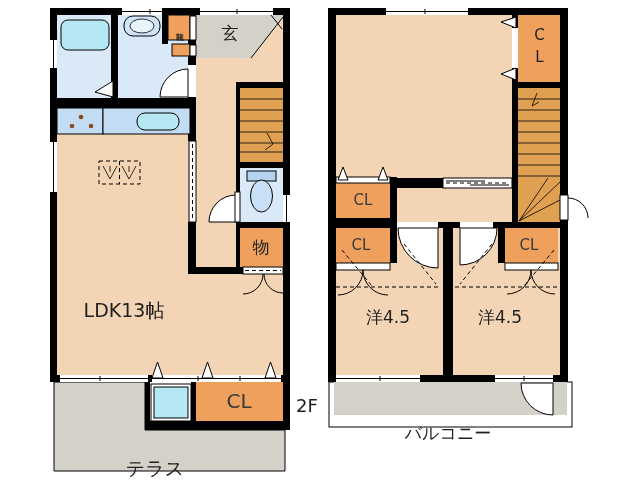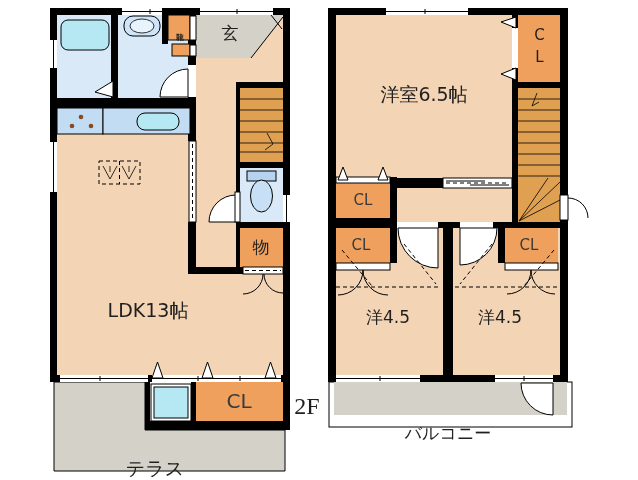--- a/index.html
+++ b/index.html
@@ -23,21 +23,21 @@
   .ln{stroke:#000;stroke-width:1;fill:none;}
   .lnw{fill:#ffffff;stroke:#000;stroke-width:1;}
   .dash{stroke:#000;stroke-width:1;fill:none;stroke-dasharray:4 3;}
   .thin{stroke:#000;stroke-width:0.8;fill:none;}
   .lbl{position:absolute;transform:translate(-50%,-50%);white-space:nowrap;
        color:var(--c-label);line-height:1;}
   .lbl-big{font-size:19px;}
   .lbl-mid{font-size:17px;}
   .lbl-cl{font-size:15px;color:#3a3a3a;}
   .lbl-cl-big{font-size:20px;color:#3a3a3a;}
-  .lbl-2f{font-size:24px;font-family:Liberation Serif, serif;}
+  .lbl-2f{font-size:18px;}
   .lbl-vert{writing-mode:vertical-rl;text-orientation:upright;font-size:8px;letter-spacing:0;}
   .lbl-stack{writing-mode:vertical-rl;text-orientation:upright;font-size:15px;
              letter-spacing:4px;color:#1f1f1f;}
 </style>
 </head>
 <body>
 
 <div id="canvas">
 <svg id="plan-svg" width="638" height="480" viewBox="0 0 638 480">
 
@@ -219,26 +219,25 @@
       <path d="M336 287H441" class="dash"></path>
       <path d="M455 287H558" class="dash"></path>
       <path d="M342 250L372 286M404 244L436 284" class="dash"></path>
       <path d="M554 250L524 286M492 244L460 284" class="dash"></path>
     </g>
   </g>
 </svg>
 
 <div class="lbl lbl-mid" style="left:230px;top:33px;">玄</div>
 <div class="lbl lbl-vert" style="left:179px;top:27px;">靴箱</div>
-<div class="lbl lbl-big" style="left:148px;top:310px;">LDK13帖</div>
+<div class="lbl lbl-big" style="left:124px;top:310px;">LDK13帖</div>
 <div class="lbl lbl-mid" style="left:261px;top:247px;">物</div>
 <div class="lbl lbl-cl-big" style="left:239px;top:401px;">CL</div>
 <div class="lbl lbl-big" style="left:155px;top:468px;">テラス</div>
 <div class="lbl lbl-2f" style="left:307px;top:406px;">2F</div>
-<div class="lbl lbl-big" style="left:424px;top:94px;">洋室6.5帖</div>
 <div class="lbl lbl-stack" style="left:539px;top:48px;">CL</div>
 <div class="lbl lbl-cl" style="left:363px;top:200px;">CL</div>
 <div class="lbl lbl-cl" style="left:361px;top:245px;">CL</div>
 <div class="lbl lbl-cl" style="left:529px;top:245px;">CL</div>
 <div class="lbl lbl-mid" style="left:388px;top:317px;">洋4.5</div>
 <div class="lbl lbl-mid" style="left:500px;top:317px;">洋4.5</div>
 <div class="lbl lbl-mid" style="left:448px;top:401px;margin-top:32px;">バルコニー</div>
 </div>
 
 </body></html>

